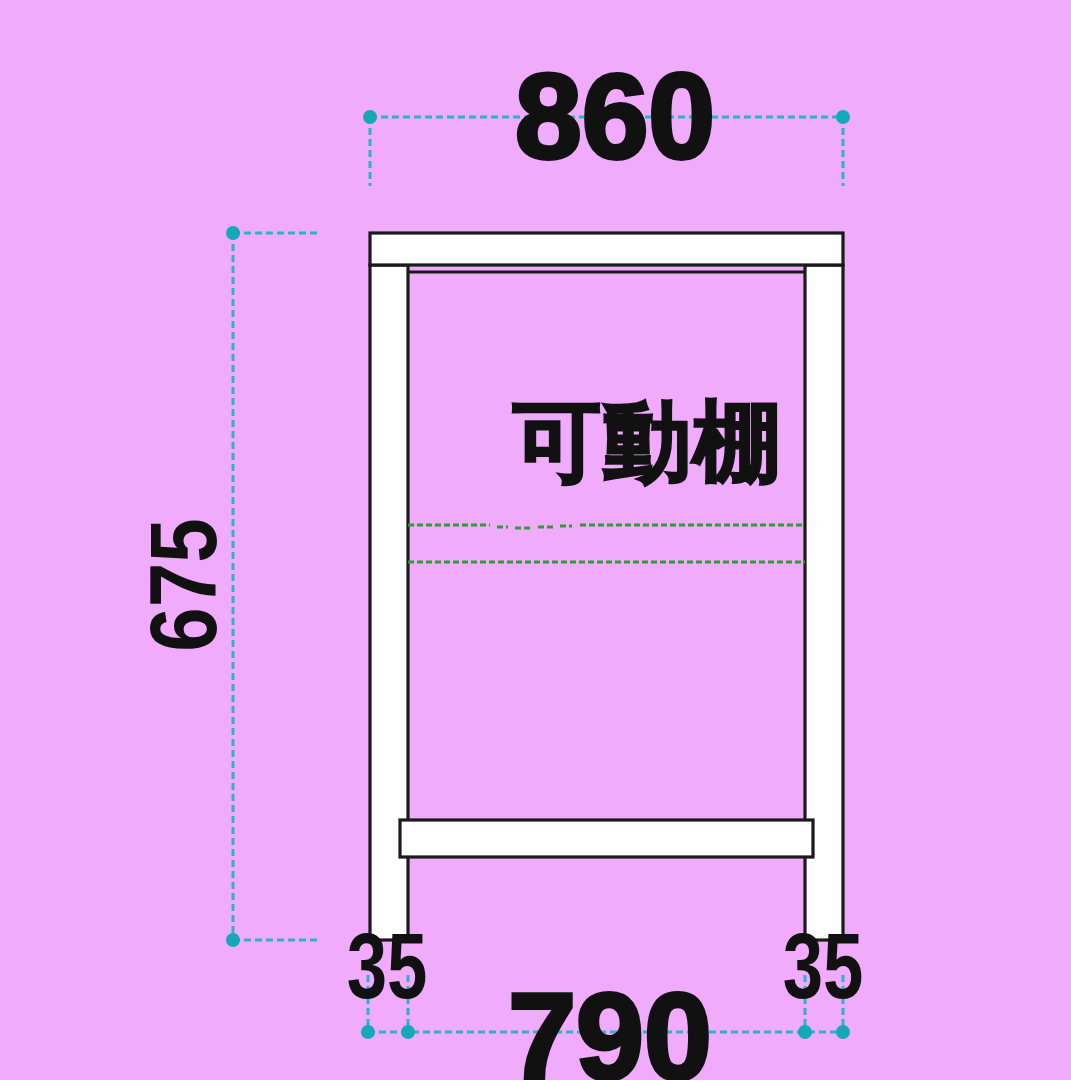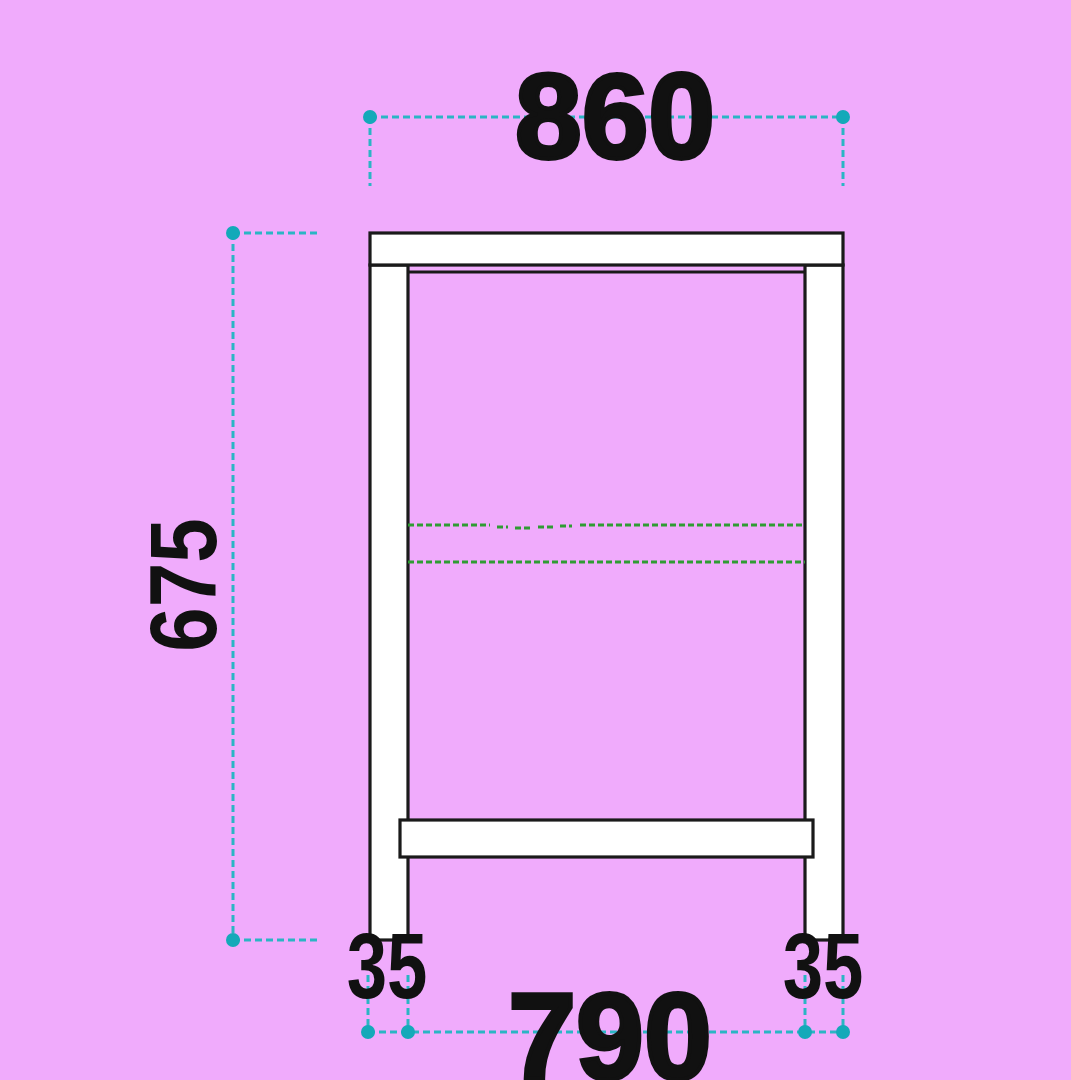--- a/index.html
+++ b/index.html
@@ -116,20 +116,21 @@
       <circle class="dot" cx="408" cy="1032" r="7"></circle>
       <circle class="dot" cx="805" cy="1032" r="7"></circle>
       <circle class="dot" cx="843" cy="1032" r="7"></circle>
     </g>
   </svg>
 
   <div class="label heavy dim-860">860</div>
 
   <div class="label dim-675">675</div>
 
+  <div class="label shelf-label">可動棚</div>
 
   <div class="label dim-35 left">35</div>
 
   <div class="label dim-35 right">35</div>
 
   <div class="label heavy dim-790">790</div>
 
 </div>
 
 </body></html>

